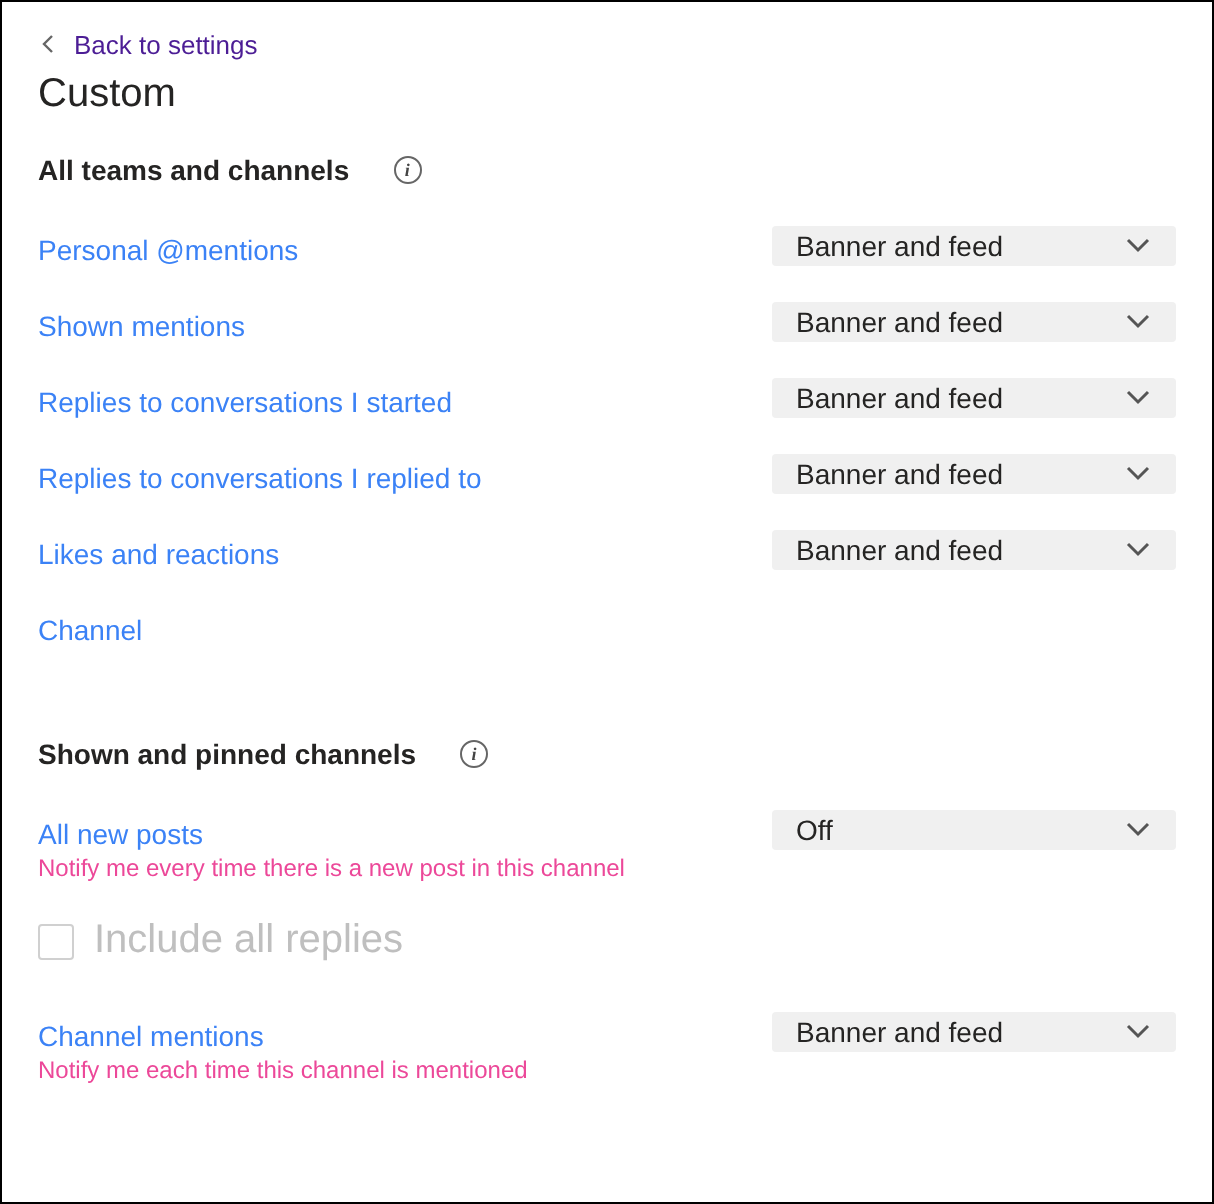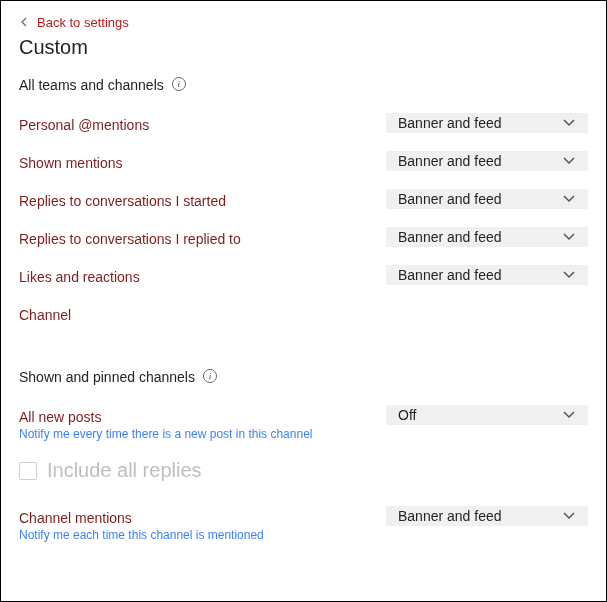--- a/index.html
+++ b/index.html
@@ -10,39 +10,39 @@
     width: 607px;
     height: 602px;
     border: 1px solid #000;
     padding: 14px 18px 10px 18px;
     font-size: 14px;
   }
   .back-link {
     display: flex;
     align-items: flex-end;
     gap: 8px;
-    color: #b91c1c;
+    color: #4c1d95;
     font-size: 13px;
     cursor: pointer;
     margin-bottom: 6px;
   }
   .back-link svg { width: 10px; height: 10px; }
   h1 {
     font-size: 20px;
     font-weight: 400;
     color: #252423;
     margin-bottom: 18px;
   }
   .section-title {
-    font-weight: 400;
+    font-weight: 700;
     font-size: 14px;
     color: #252423;
     display: flex;
-    align-items: flex-start;
-    gap: 8px;
+    align-items: center;
+    gap: 22px;
     margin-bottom: 20px;
   }
   .info-icon {
     width: 14px; height: 14px;
     border: 1px solid #666;
     border-radius: 50%;
     display: inline-flex;
     align-items: center;
     justify-content: center;
     font-size: 9px;
@@ -53,26 +53,26 @@
   .row {
     display: flex;
     align-items: flex-start;
     justify-content: space-between;
     margin-bottom: 18px;
     gap: 12px;
   }
   .row .left { flex: 1; padding-top: 4px; }
   .row .label {
     font-size: 14px;
-    color: #7f1d1d;
+    color: #3b82f6;
     font-weight: 400;
   }
   .row .desc {
     font-size: 12px;
-    color: #3b82f6;
+    color: #ec4899;
     margin-top: 2px;
   }
   .select {
     width: 202px;
     height: 20px;
     background: #f0f0f0;
     border-radius: 2px;
     display: flex;
     align-items: center;
     justify-content: space-between;

